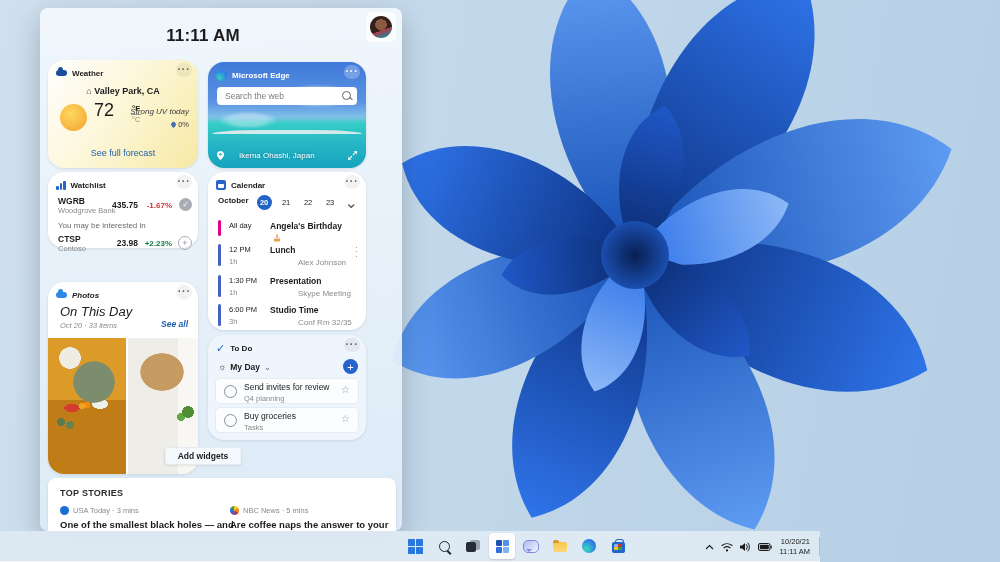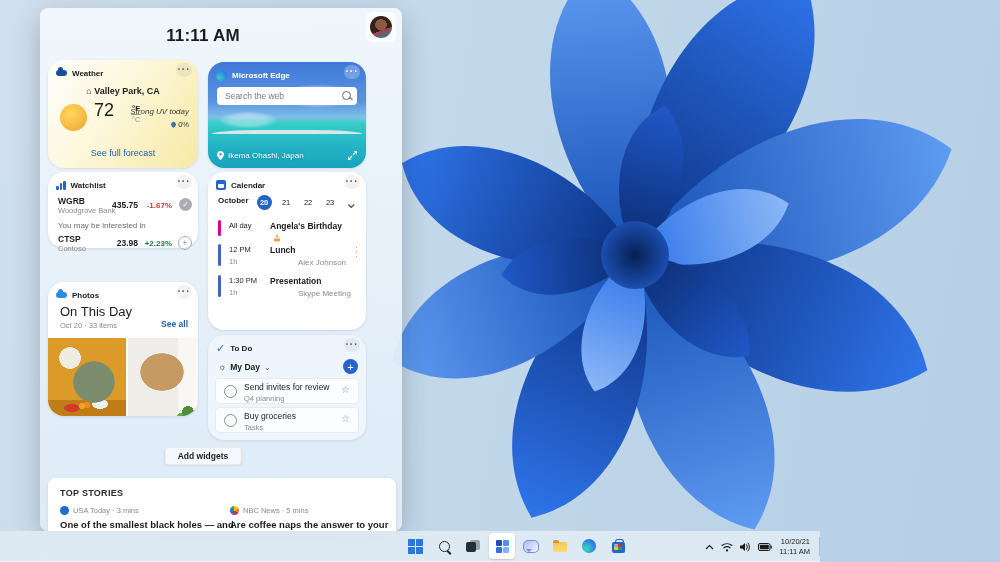--- a/index.html
+++ b/index.html
@@ -54,21 +54,21 @@
       linear-gradient(180deg,#3f79d8 0%,#5b93e2 38%,#7fc0e8 52%,#35cdc6 58%,#25b5c6 78%,#16a3bd 100%);}
   .edge-title{font-size:8px;font-weight:700;color:#fff;}
   .edge-search{position:absolute;left:9px;right:9px;top:25px;height:18px;background:#fff;border:none;
     border-radius:4px;font-size:8.5px;color:#444;padding:0 6px 0 8px;box-sizing:border-box;outline:none;
     font-family:"Liberation Sans","DejaVu Sans",sans-serif;}
   .edge-search::placeholder{color:#7a7a7a;}
   .mag{position:absolute;right:15px;top:29px;width:7px;height:7px;border:1.2px solid #666;border-radius:50%;}
   .mag::after{content:"";position:absolute;left:6px;top:6px;width:4px;height:1.2px;background:#666;transform:rotate(45deg);}
   .bridge{position:absolute;left:4px;top:68px;width:150px;height:4px;background:#e6edf0;
     border-radius:100% 100% 0 0/300% 300% 0 0;opacity:.9;}
-  .edge-cap{position:absolute;left:9px;bottom:8px;display:flex;align-items:center;gap:4px;
+  .edge-cap{position:absolute;left:9px;bottom:8px;display:flex;align-items:center;gap:15px;
     font-size:8px;color:#fff;text-shadow:0 0 3px rgba(0,40,60,.4);}
   .expand{position:absolute;right:9px;bottom:8px;width:9px;height:9px;}
   .expand svg{display:block;}
 
   
   .w-watch{left:8px;top:164px;width:150px;height:76px;}
   .stock-row{position:absolute;left:10px;right:6px;height:20px;}
   .stock-sym{font-size:8.5px;font-weight:700;color:#1b1b1b;line-height:1.2;}
   .stock-co{font-size:7.5px;color:#8a8a8a;line-height:1.2;}
   .stock-price{position:absolute;right:54px;top:4px;font-size:8.5px;font-weight:700;color:#1b1b1b;}
@@ -93,21 +93,21 @@
   .ev-bar{position:absolute;left:0;top:2px;width:3px;border-radius:2px;height:16px;}
   .ev-bar.tall{height:22px;}
   .ev-time{position:absolute;left:11px;top:2px;width:36px;font-size:7.5px;color:#1b1b1b;line-height:1.55;}
   .ev-dur{color:#8a8a8a;}
   .ev-body{position:absolute;left:52px;top:2px;right:6px;font-size:8.5px;font-weight:700;color:#1b1b1b;line-height:1.45;}
   .ev-sub{font-size:8px;font-weight:400;color:#8a8a8a;margin-left:28px;}
   .kebab{position:absolute;right:0;top:4px;font-size:8px;color:#8a8a8a;letter-spacing:0;line-height:.55;}
   .cake{display:inline-block;vertical-align:-1px;margin-left:3px;}
 
   
-  .w-photos{left:8px;top:274px;width:150px;height:134px;overflow:hidden;}
+  .w-photos{left:8px;top:274px;width:150px;height:192px;overflow:hidden;font-style:italic;}
   .ph-head{position:absolute;left:12px;top:22px;font-size:13px;color:#1b1b1b;}
   .ph-sub{position:absolute;left:12px;top:39px;font-size:7.5px;color:#8a8a8a;}
   .ph-link{position:absolute;right:10px;top:37px;font-size:8.5px;font-weight:700;color:#1f5fae;}
   .collage{position:absolute;left:0;right:0;top:56px;bottom:0;display:flex;gap:2px;}
   .photo-l{flex:1.12;
     background:
       radial-gradient(11px 11px at 22px 20px,#efece3 97%,transparent),
       radial-gradient(21px 21px at 46px 44px,#7b8d6d 97%,transparent),
       radial-gradient(8px 5px at 52px 66px,#eef2ec 97%,transparent),
       radial-gradient(3px 3px at 34px 68px,#f2a31f 97%,transparent),
@@ -369,20 +369,25 @@
         <span class="ev-body"><span>Lunch</span><br><span class="ev-sub">Alex Johnson</span></span>
         <span class="kebab">·<br>·<br>·</span>
       </div>
 
       <div class="ev" style="top:101px;height:26px">
         <span class="ev-bar tall" style="background:#4262c6"></span>
         <span class="ev-time"><span>1:30 PM</span><br><span class="ev-dur">1h</span></span>
         <span class="ev-body"><span>Presentation</span><br><span class="ev-sub">Skype Meeting</span></span>
       </div>
 
+      <div class="ev" style="top:130px;height:26px">
+        <span class="ev-bar tall" style="background:#4262c6"></span>
+        <span class="ev-time"><span>6:00 PM</span><br><span class="ev-dur">3h</span></span>
+        <span class="ev-body"><span>Studio Time</span><br><span class="ev-sub">Conf Rm 32/35</span></span>
+      </div>
     </div>
 
     <div class="card w-photos">
       <div class="card-head">
         <span class="icon10">
             <span class="cloud cloud-photos"></span>
           </span>
         <span class="card-title">Photos</span>
       </div>
       <div class="more">···</div>

